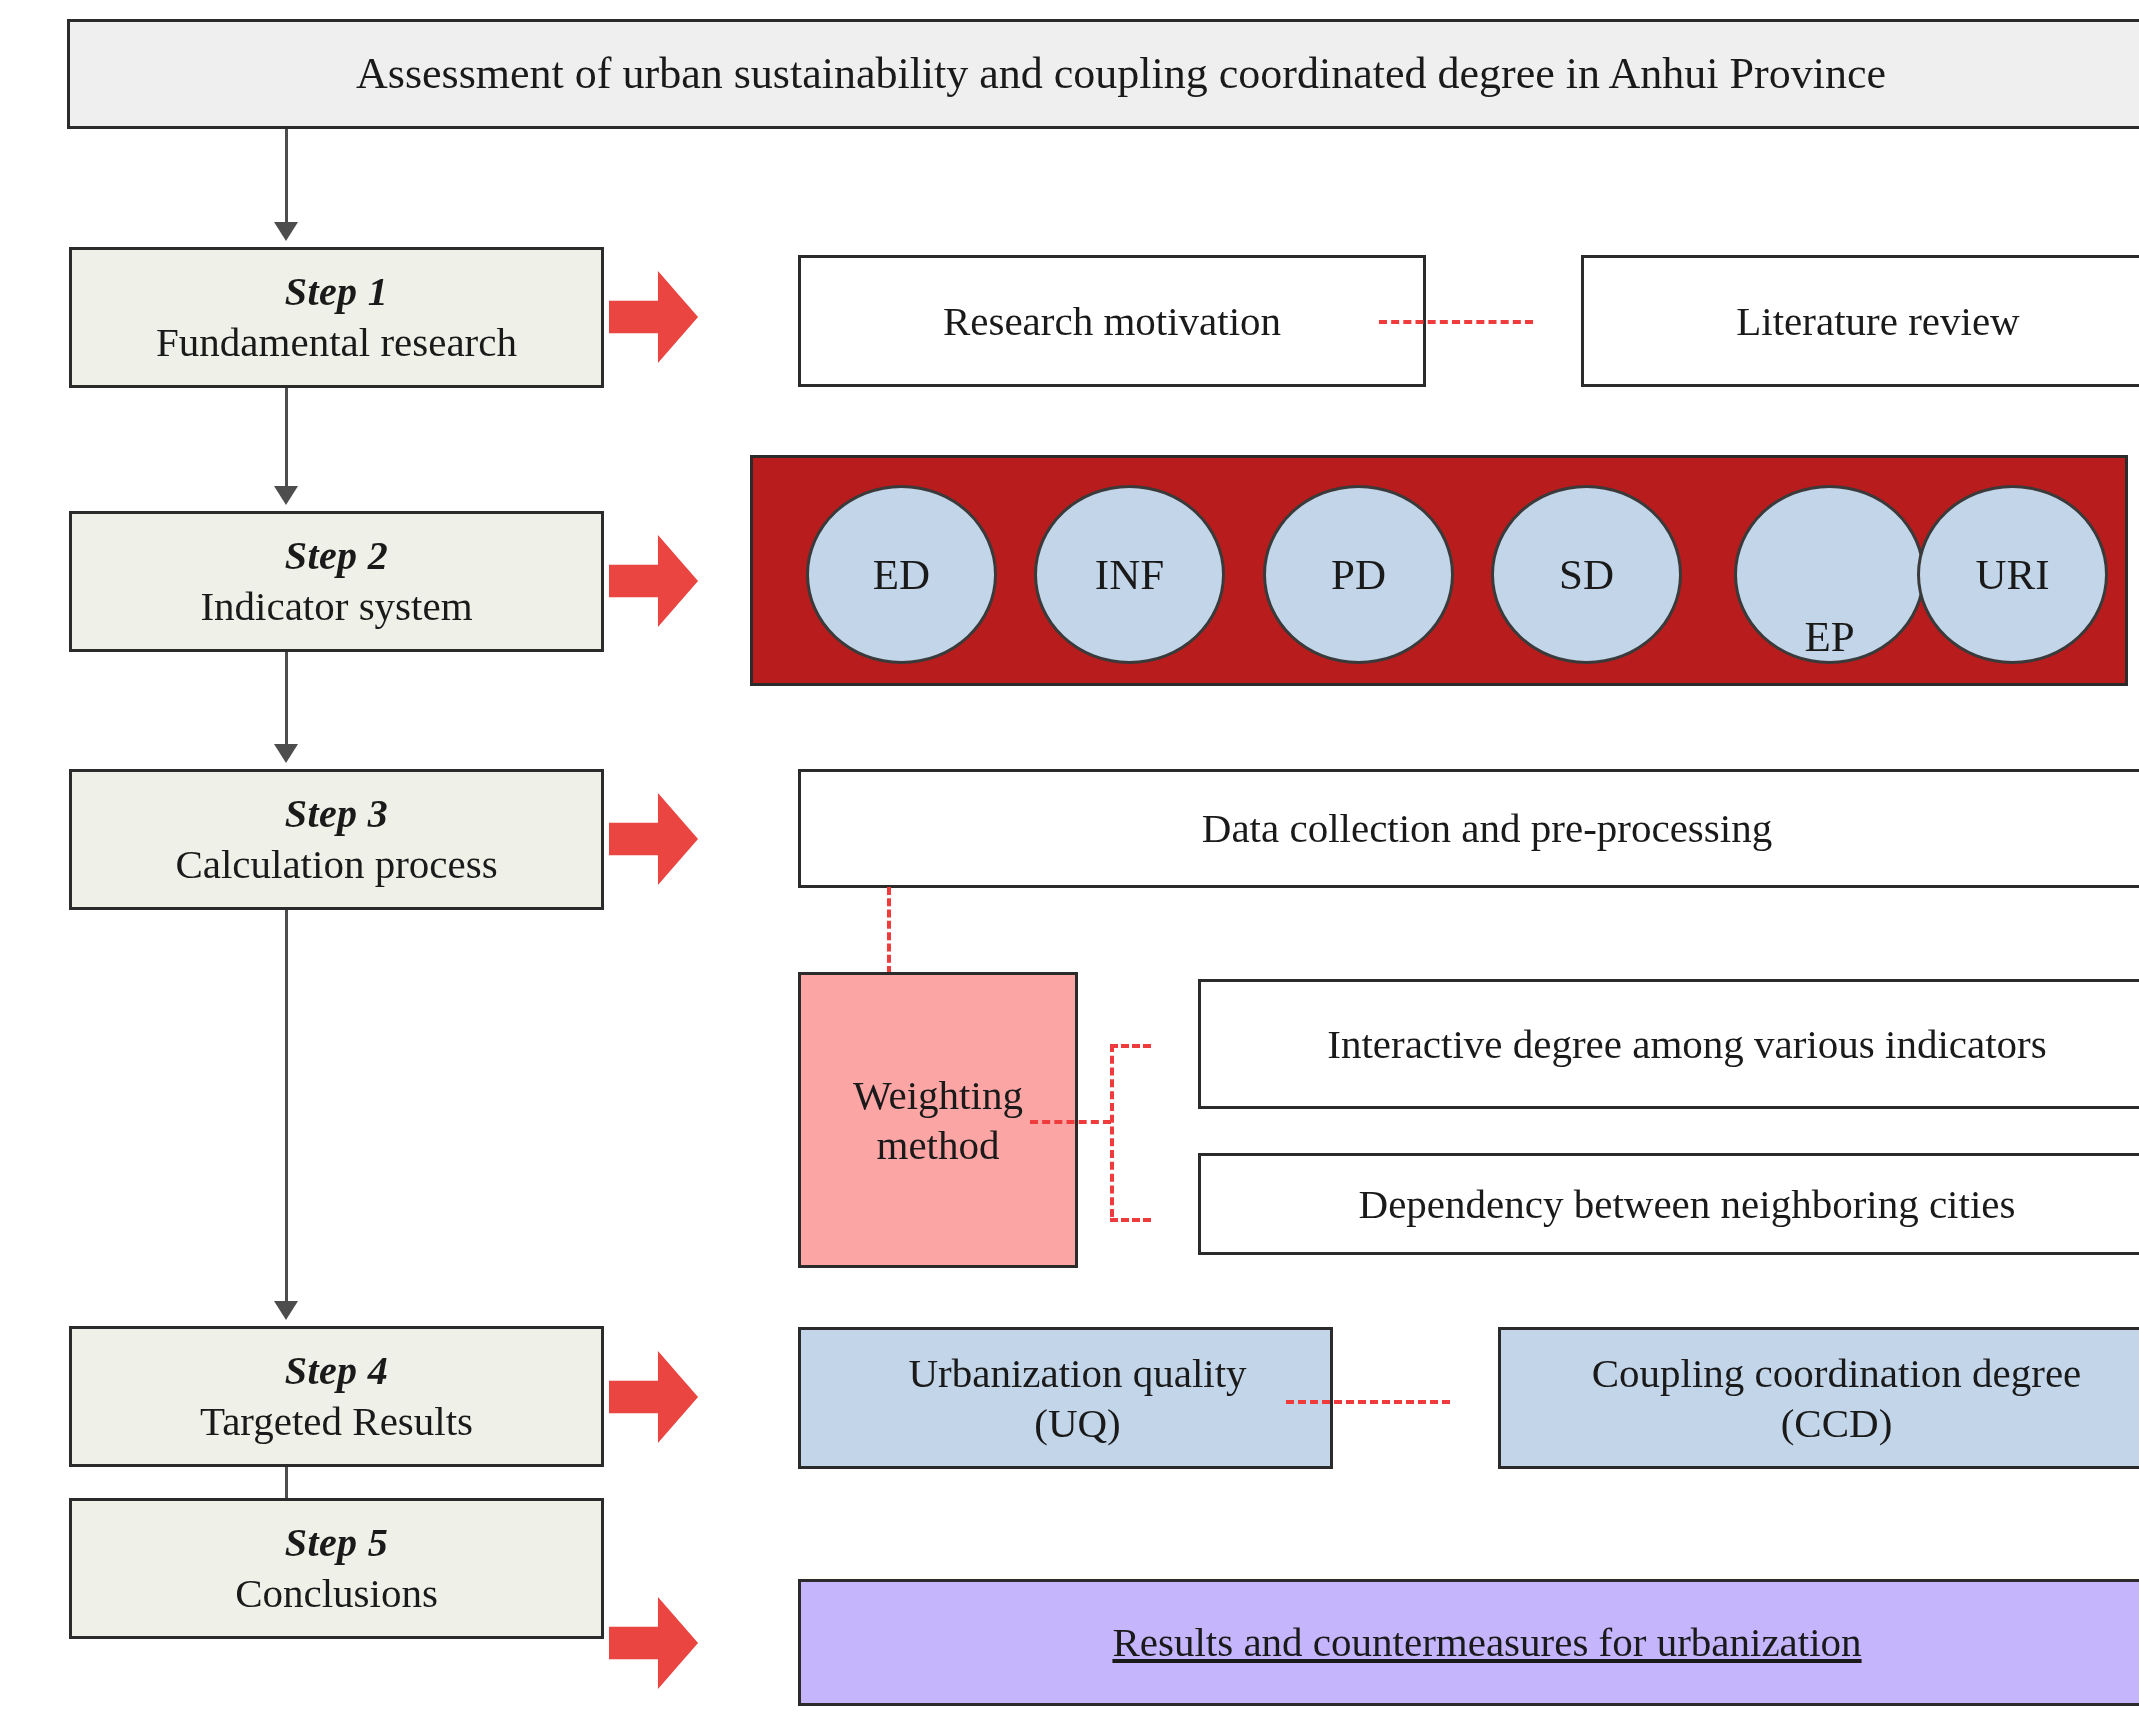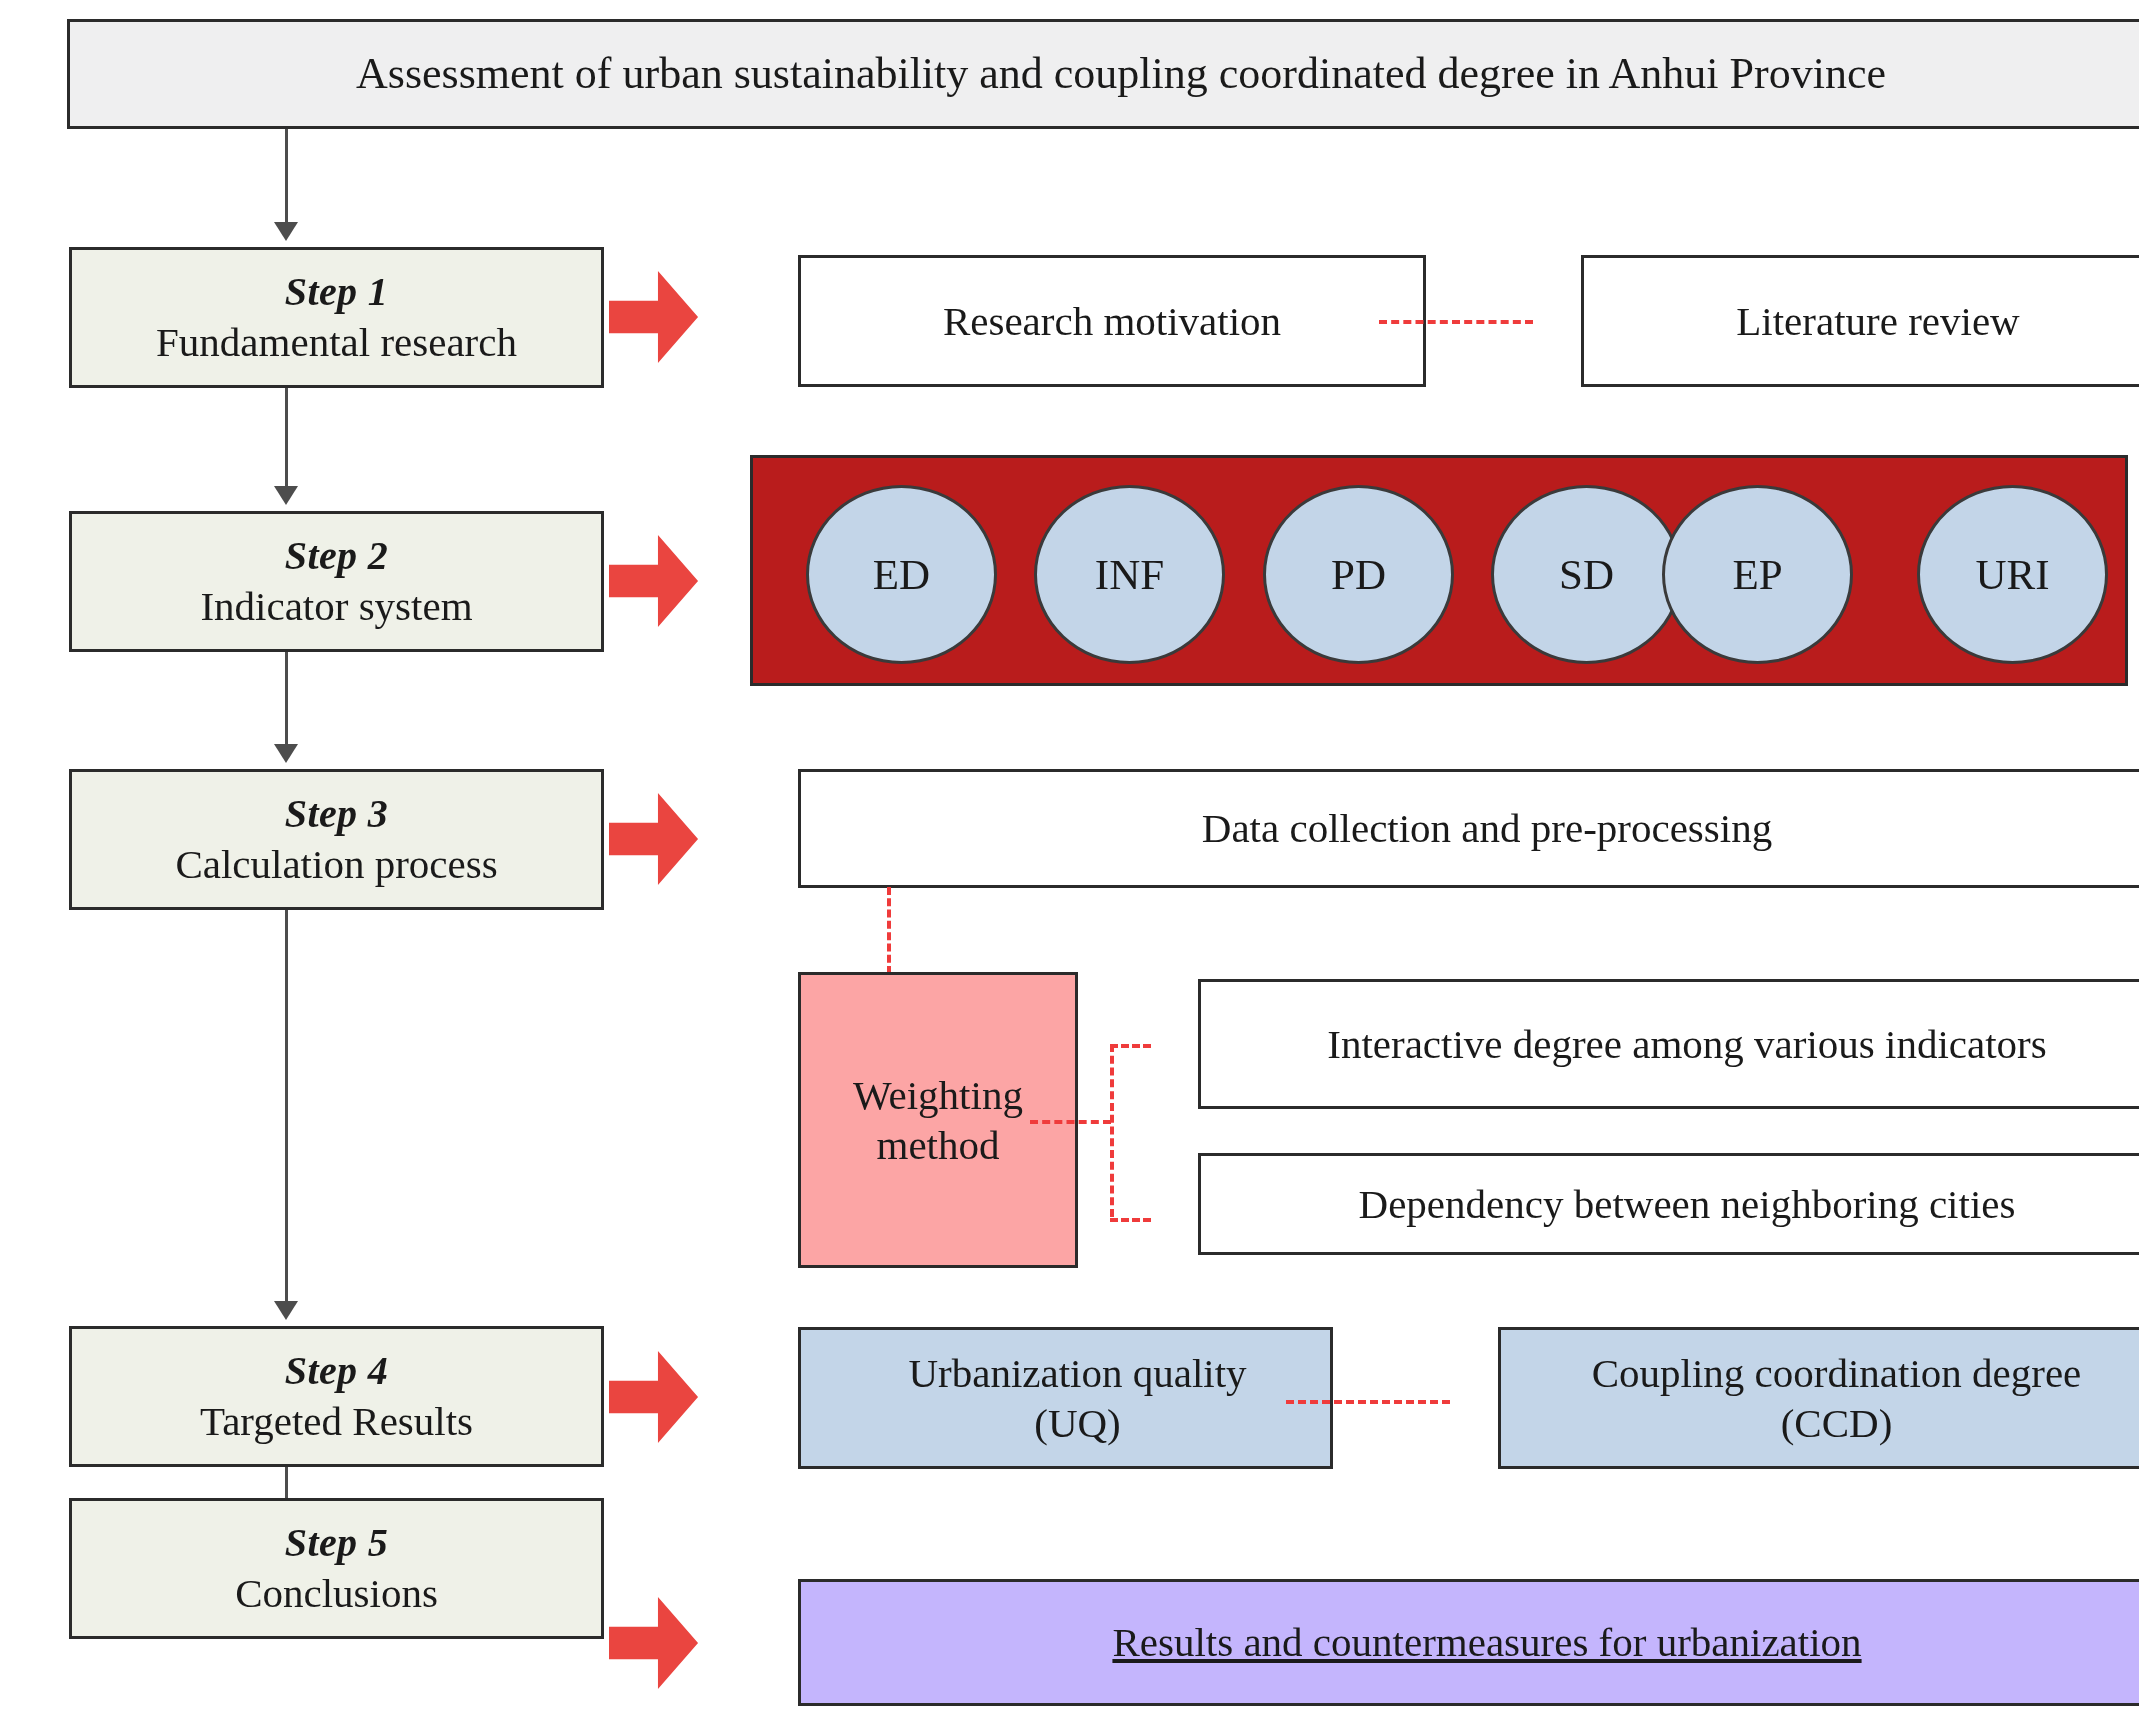--- a/index.html
+++ b/index.html
@@ -219,21 +219,21 @@
       </div>
     <div class="circle" style="left:281px;">
         <span>INF</span>
       </div>
     <div class="circle" style="left:510px;">
         <span>PD</span>
       </div>
     <div class="circle" style="left:738px;">
         <span>SD</span>
       </div>
-    <div class="circle" style="left:909px;">
+    <div class="circle" style="left:981px;align-items:flex-end;">
         <span>EP</span>
       </div>
     <div class="circle" style="left:1164px;">
         <span>URI</span>
       </div>
   </div>
 
   <div class="box wbox" id="data-collection-box">
     <span>Data collection and pre-processing</span>
   </div>

